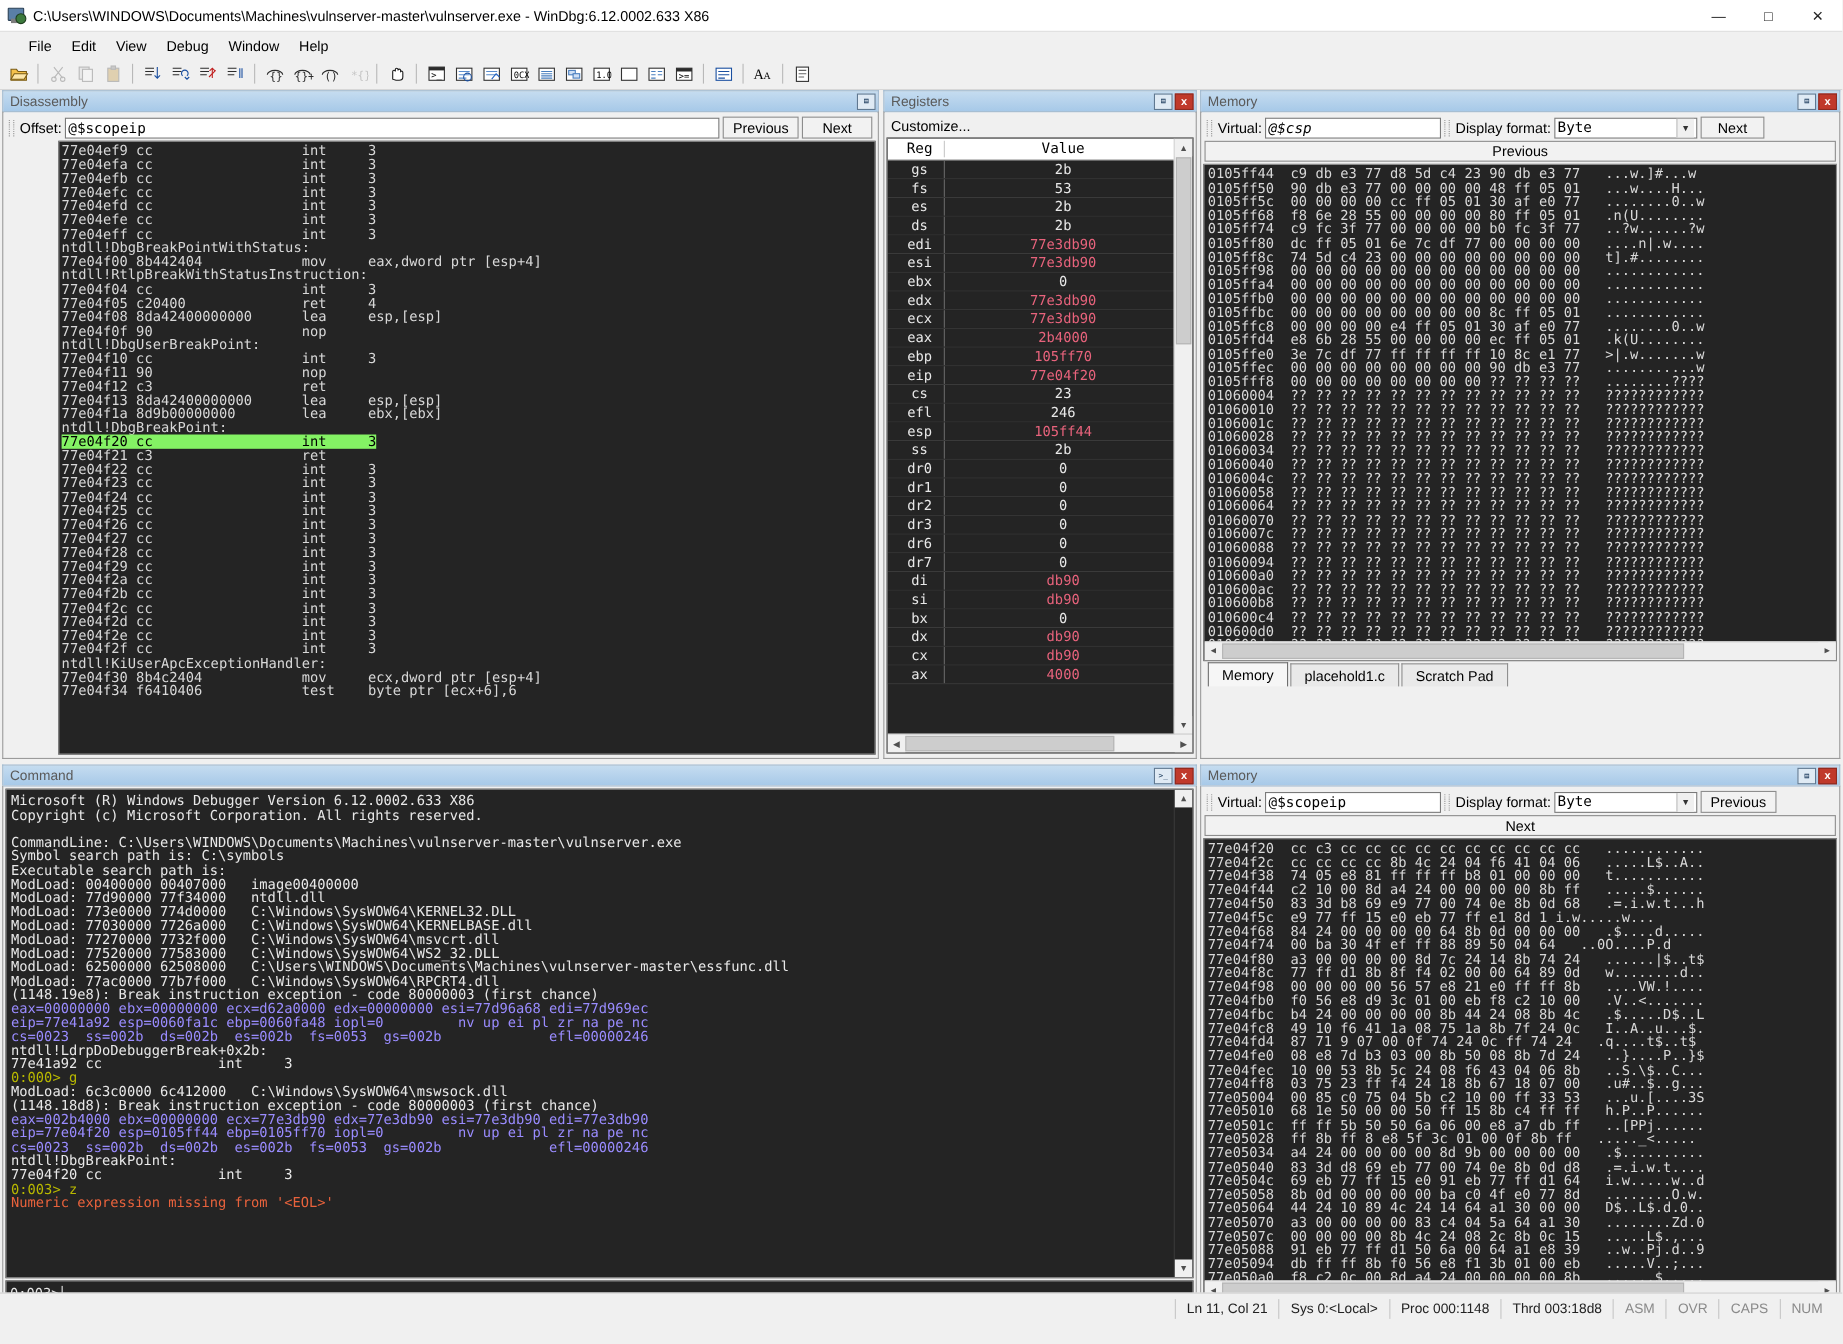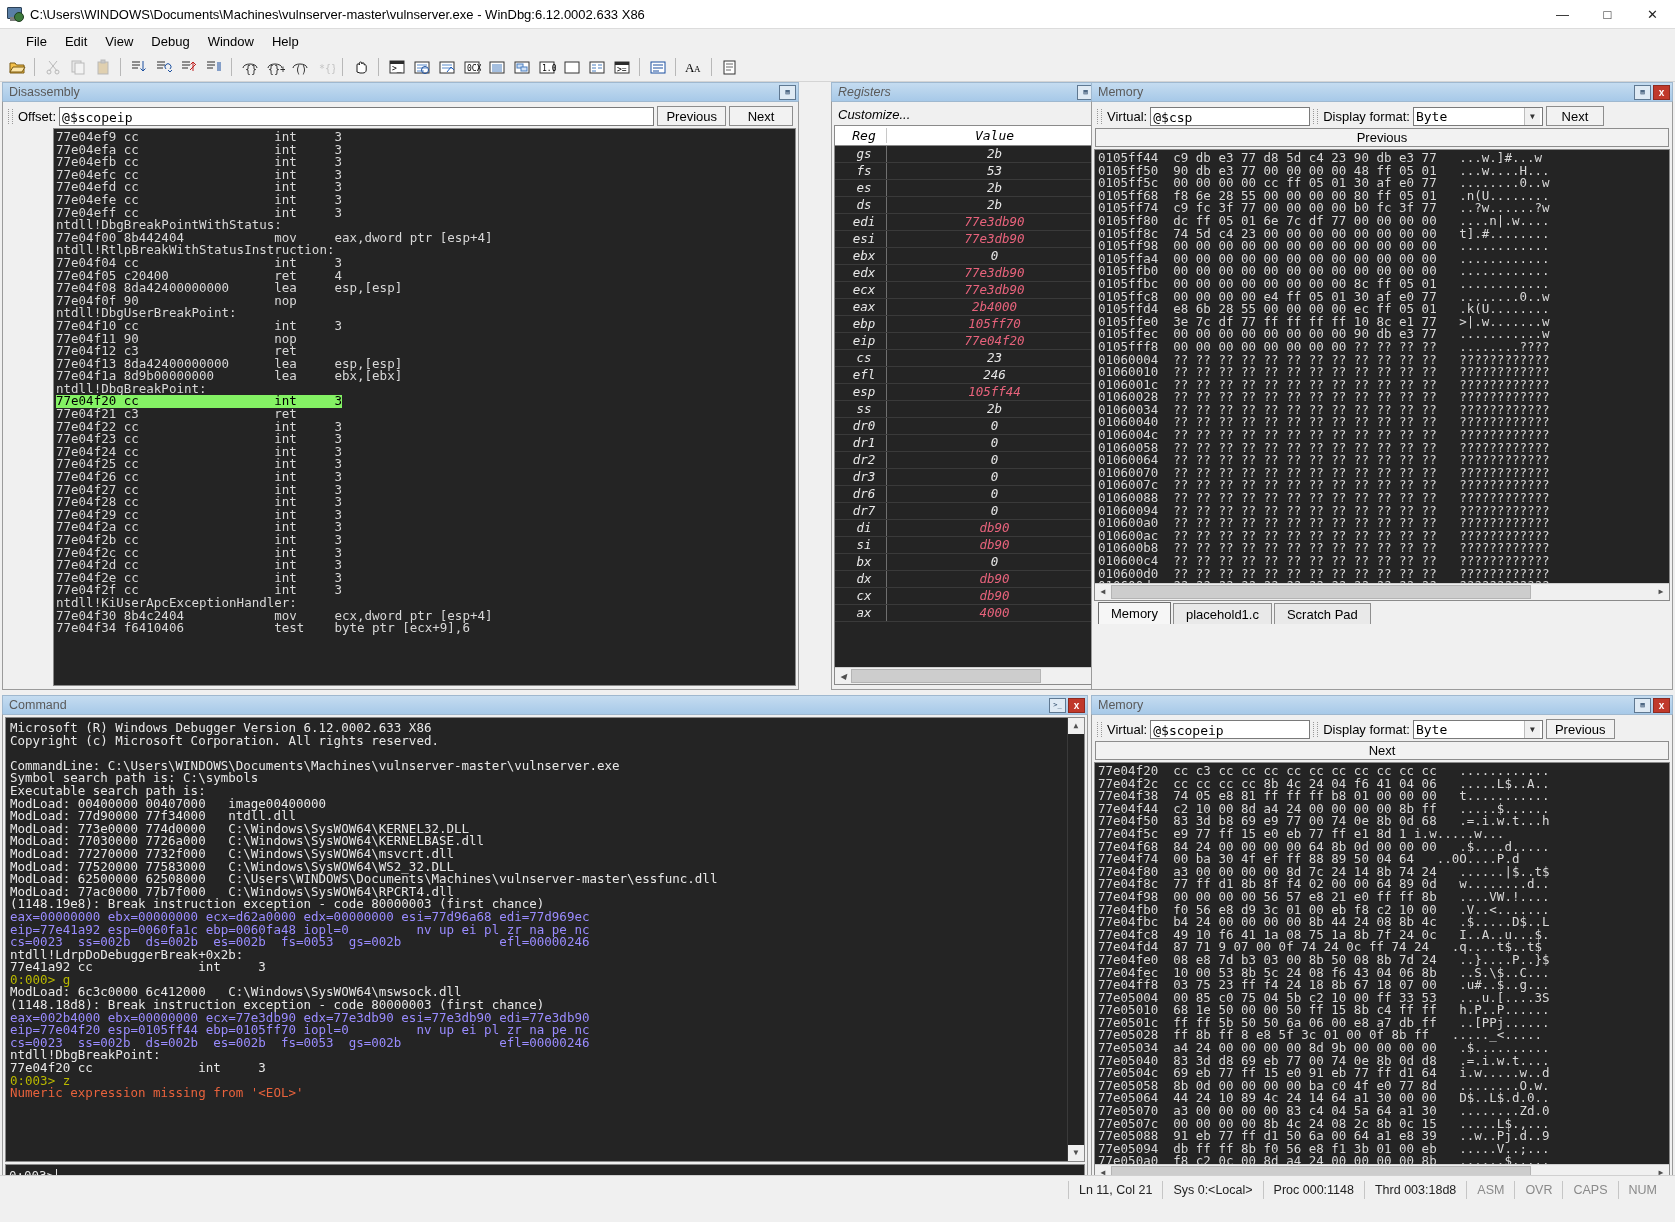--- a/index.html
+++ b/index.html
@@ -427,27 +427,27 @@
             <div class="ln">77e04f28 cc                  int     3</div>
             <div class="ln">77e04f29 cc                  int     3</div>
             <div class="ln">77e04f2a cc                  int     3</div>
             <div class="ln">77e04f2b cc                  int     3</div>
             <div class="ln">77e04f2c cc                  int     3</div>
             <div class="ln">77e04f2d cc                  int     3</div>
             <div class="ln">77e04f2e cc                  int     3</div>
             <div class="ln">77e04f2f cc                  int     3</div>
             <div class="ln">ntdll!KiUserApcExceptionHandler:</div>
             <div class="ln">77e04f30 8b4c2404            mov     ecx,dword ptr [esp+4]</div>
-            <div class="ln">77e04f34 f6410406            test    byte ptr [ecx+9],6</div>
+            <div class="ln">77e04f34 f6410406            test    byte ptr [ecx+6],6</div>
           </div>
       </div>
     </div>
   </div>
 
-  <div class="pane" style="left:831px;top:0px;width:285px;height:608px;font-style:italic;">
+  <div class="pane" style="left:803px;top:0px;width:285px;height:608px;">
     <div class="pane-cap">
       <span>Registers</span>
       <span class="capbtns">
         <span class="capbtn">
             <span class="mini">▤</span>
           </span>
         <span class="capbtn redx">x</span>
       </span>
     </div>
     <div class="pane-body" style="height:589px;padding:2px;">
@@ -600,21 +600,21 @@
         <span class="capbtn">
             <span class="mini">▤</span>
           </span>
         <span class="capbtn redx">x</span>
       </span>
     </div>
     <div class="pane-body" style="height:589px;padding:2px;">
       <div class="prow">
         <span class="grip"></span>
         <span class="plabel">Virtual:</span>
-        <span class="pinput" style="flex:0 0 160px;">@$csp</span>
+        <span class="pinput" style="flex:0 0 160px;font-style:italic;">@$csp</span>
         <span class="grip"></span>
         <span class="plabel">Display format:</span>
         <span class="psel" style="flex:0 0 130px;">
           <span>Byte</span>
           <span class="arrow">▼</span>
         </span>
         <span class="pbtn" style="min-width:58px;">Next</span>
       </div>
       <div style="padding:0 1px 2px 1px;">
         <div class="pbtn wide" style="height:19px;">Previous</div>

